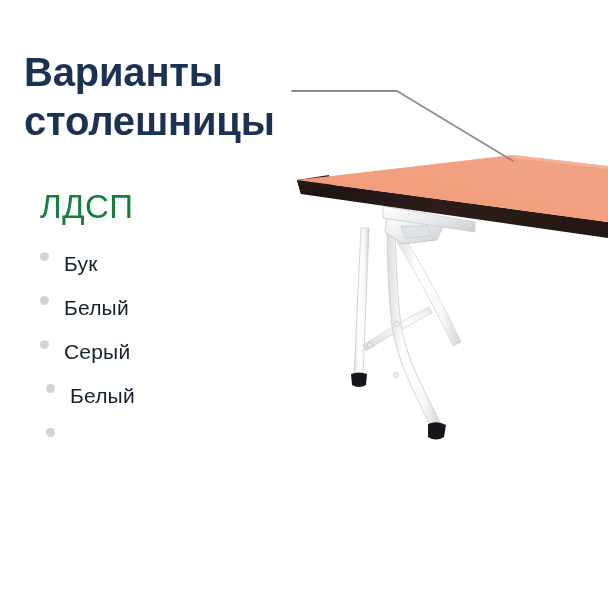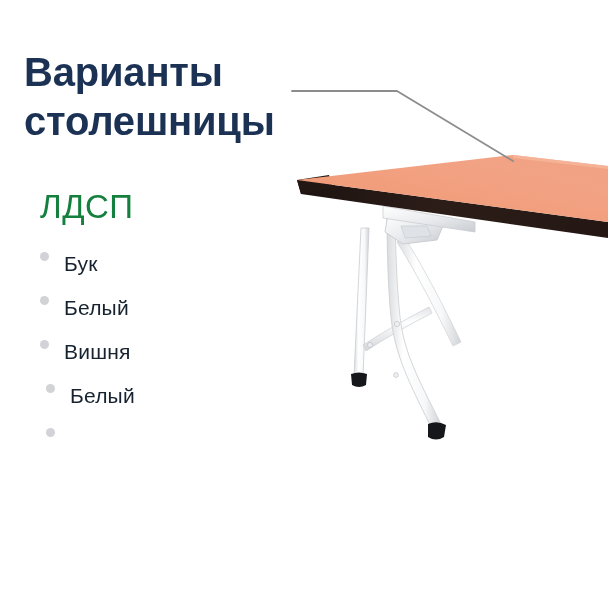--- a/index.html
+++ b/index.html
@@ -117,21 +117,21 @@
     <li class="option-item">
       <span class="bullet"></span>
       <span class="option-label">Бук</span>
     </li>
     <li class="option-item">
       <span class="bullet"></span>
       <span class="option-label">Белый</span>
     </li>
     <li class="option-item">
       <span class="bullet"></span>
-      <span class="option-label">Вишня</span>
+      <span class="option-label">Серый</span>
     </li>
     <li class="option-item">
       <span class="bullet"></span>
       <span class="option-label">Белый</span>
     </li>
     <li class="option-item">
       <span class="bullet"></span>
     </li>
   </ul>
 

